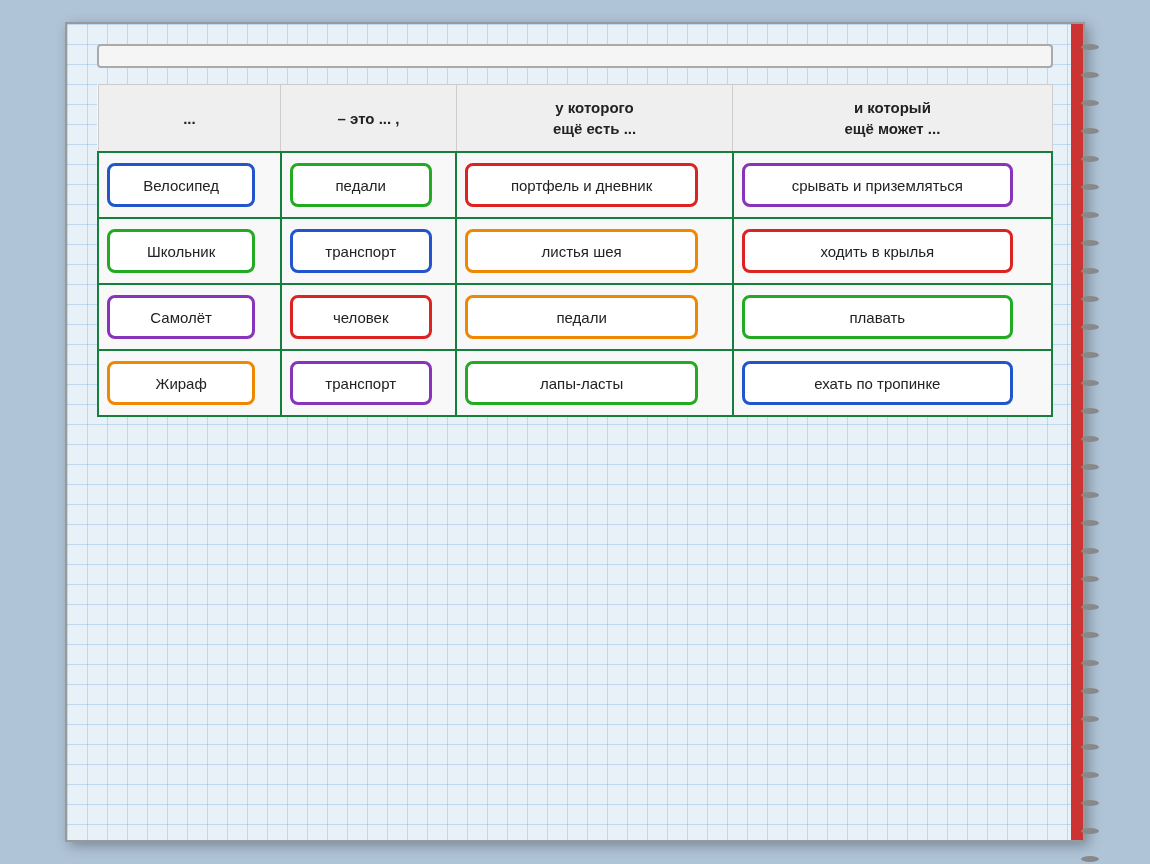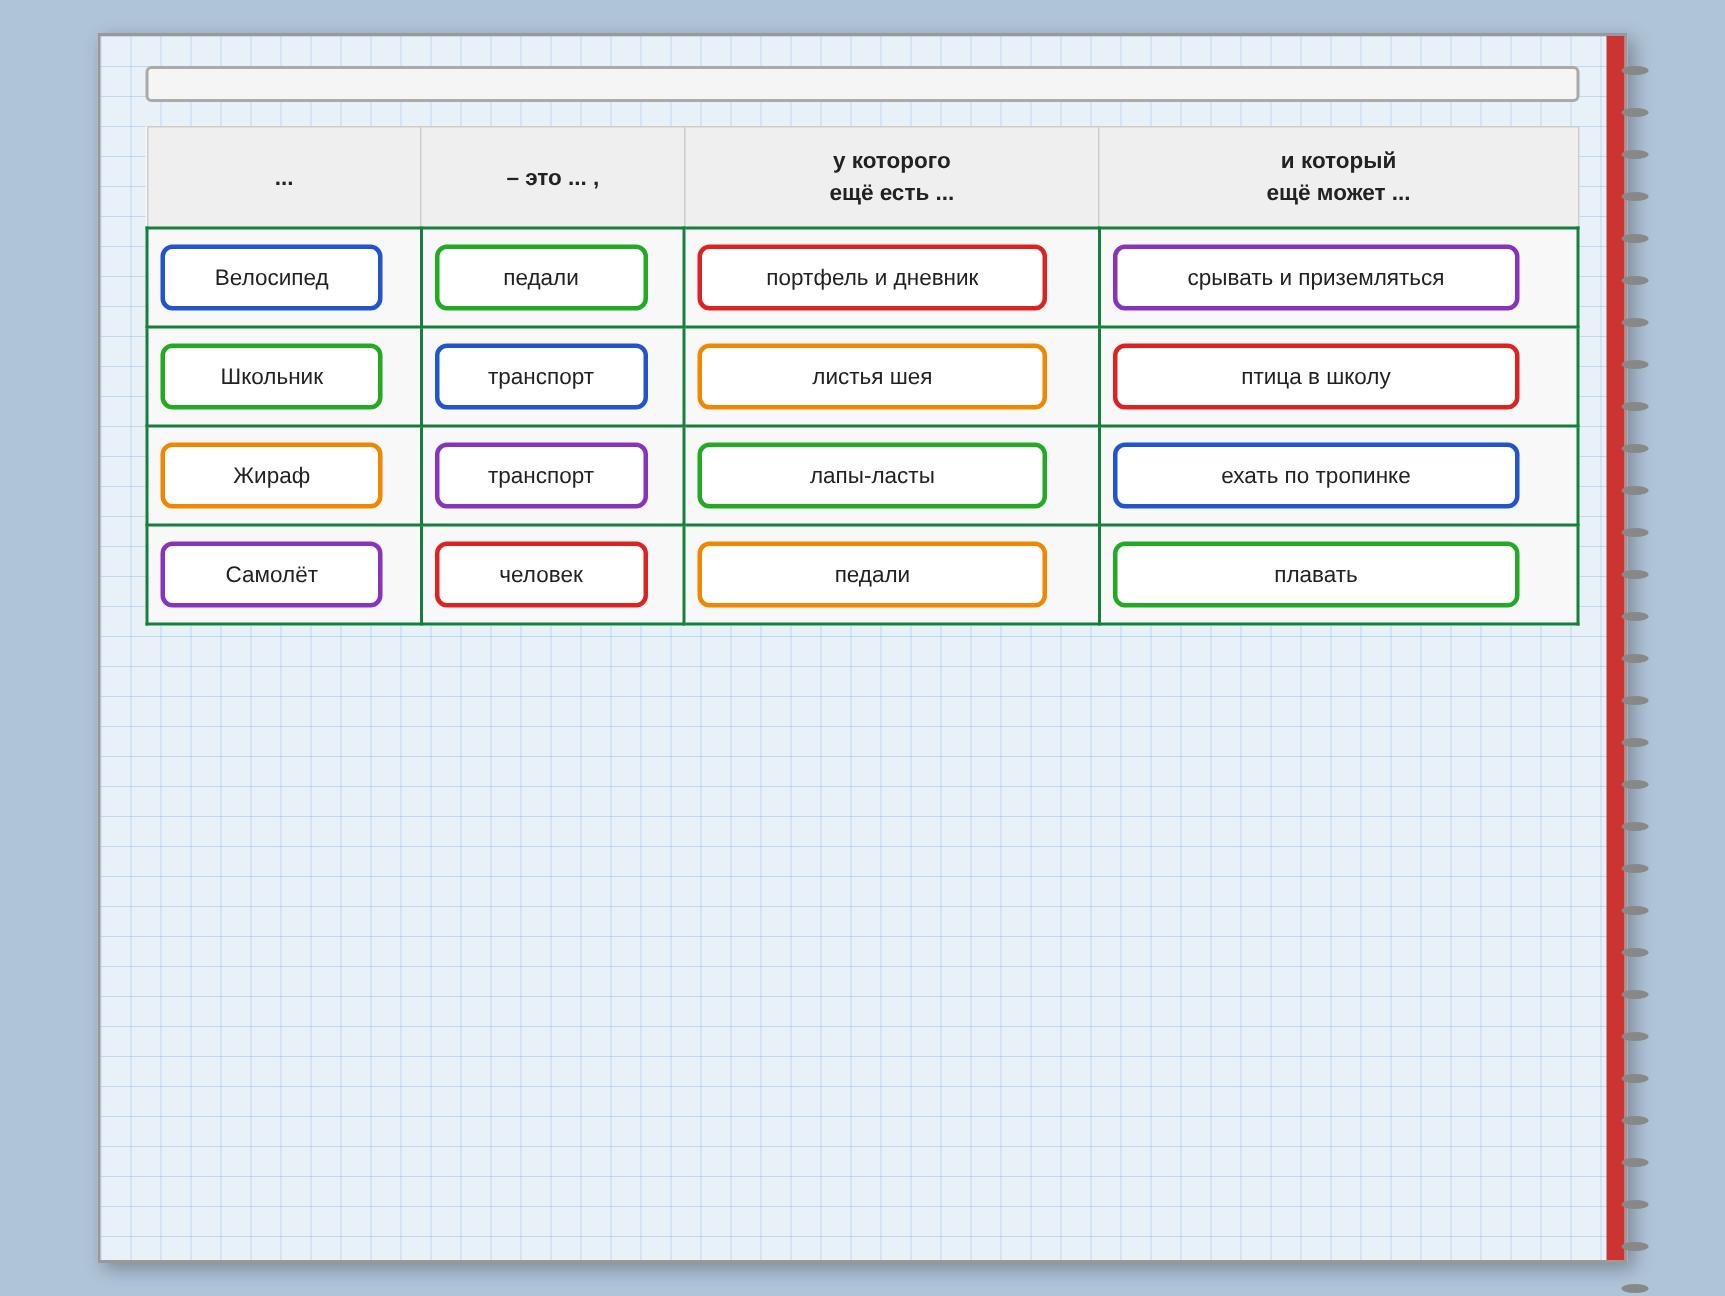--- a/index.html
+++ b/index.html
@@ -234,48 +234,48 @@
             <td>
               <div class="card green">Школьник</div>
             </td>
             <td>
               <div class="card blue">транспорт</div>
             </td>
             <td>
               <div class="card orange">листья шея</div>
             </td>
             <td>
-              <div class="card red">птица в школу</div>
+              <div class="card red">ходить в крылья</div>
             </td>
           </tr>
           <tr>
             <td>
+              <div class="card purple">Самолёт</div>
+            </td>
+            <td>
+              <div class="card red">человек</div>
+            </td>
+            <td>
+              <div class="card orange">педали</div>
+            </td>
+            <td>
+              <div class="card green">плавать</div>
+            </td>
+          </tr>
+          <tr>
+            <td>
               <div class="card orange">Жираф</div>
             </td>
             <td>
               <div class="card purple">транспорт</div>
             </td>
             <td>
               <div class="card green">лапы-ласты</div>
             </td>
             <td>
               <div class="card blue">ехать по тропинке</div>
-            </td>
-          </tr>
-          <tr>
-            <td>
-              <div class="card purple">Самолёт</div>
-            </td>
-            <td>
-              <div class="card red">человек</div>
-            </td>
-            <td>
-              <div class="card orange">педали</div>
-            </td>
-            <td>
-              <div class="card green">плавать</div>
             </td>
           </tr>
         </tbody>
     </table>
 
   </div>
 </div>
 
 </body></html>

